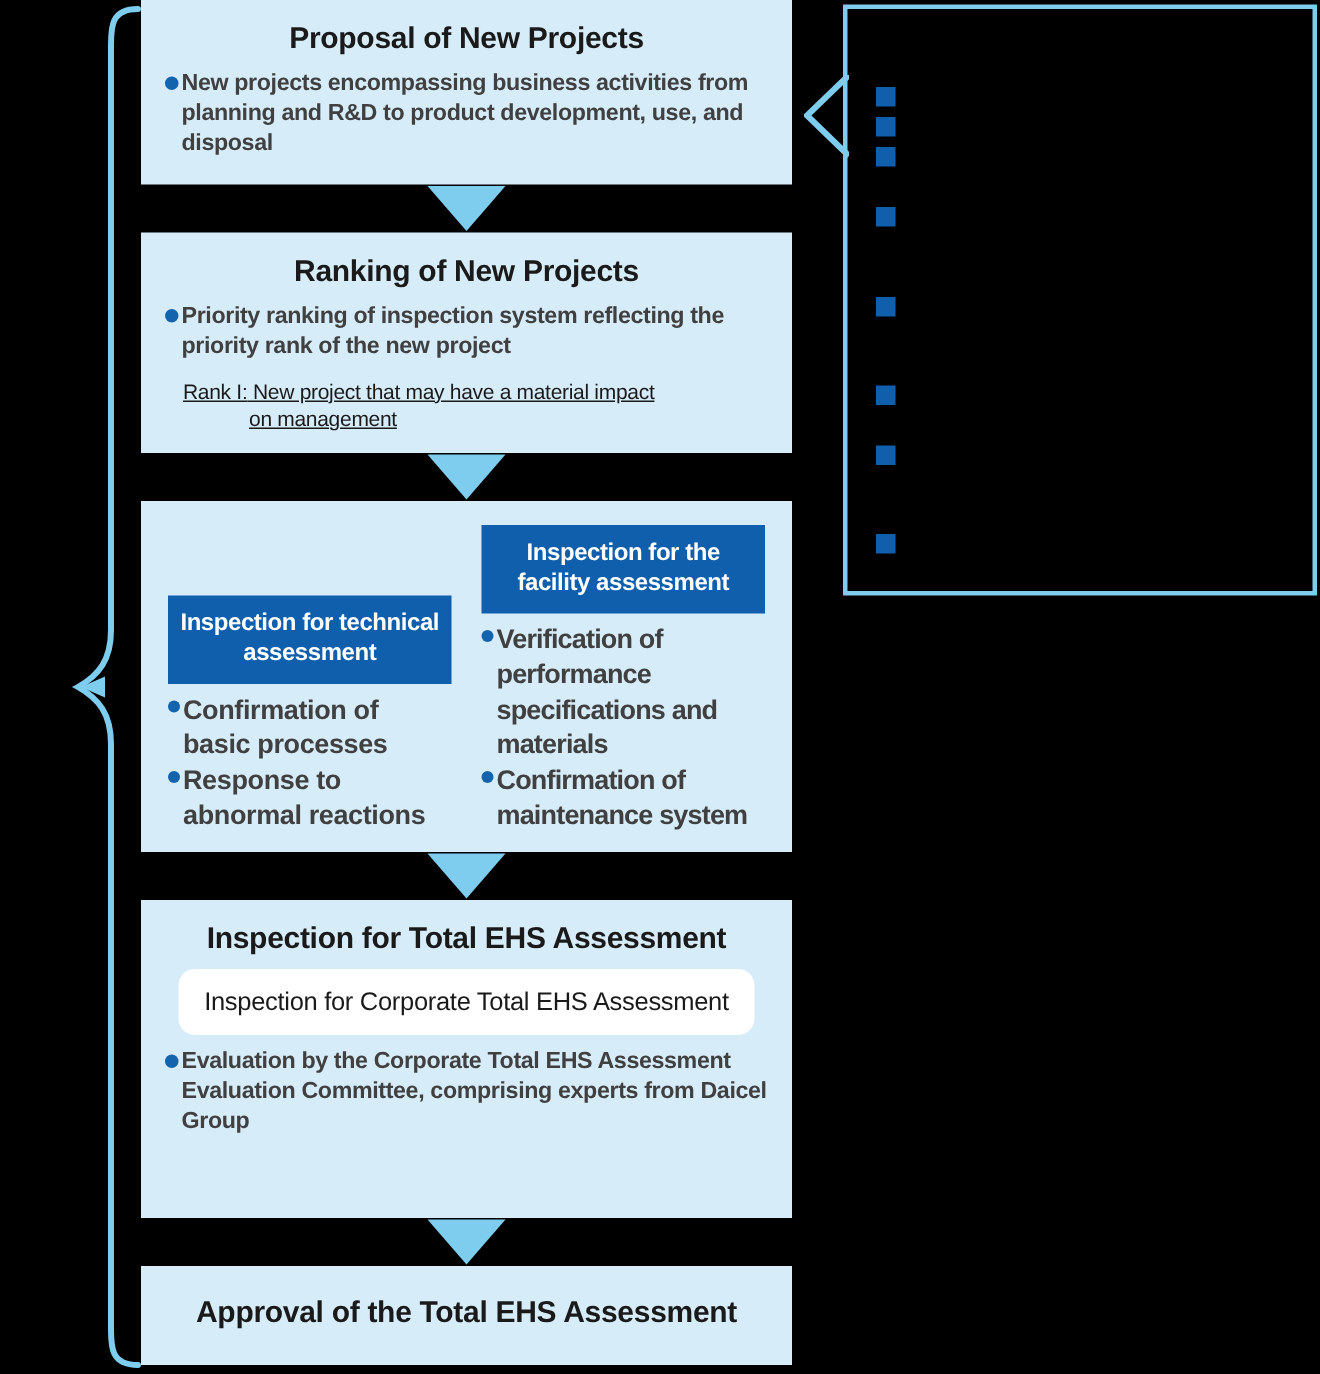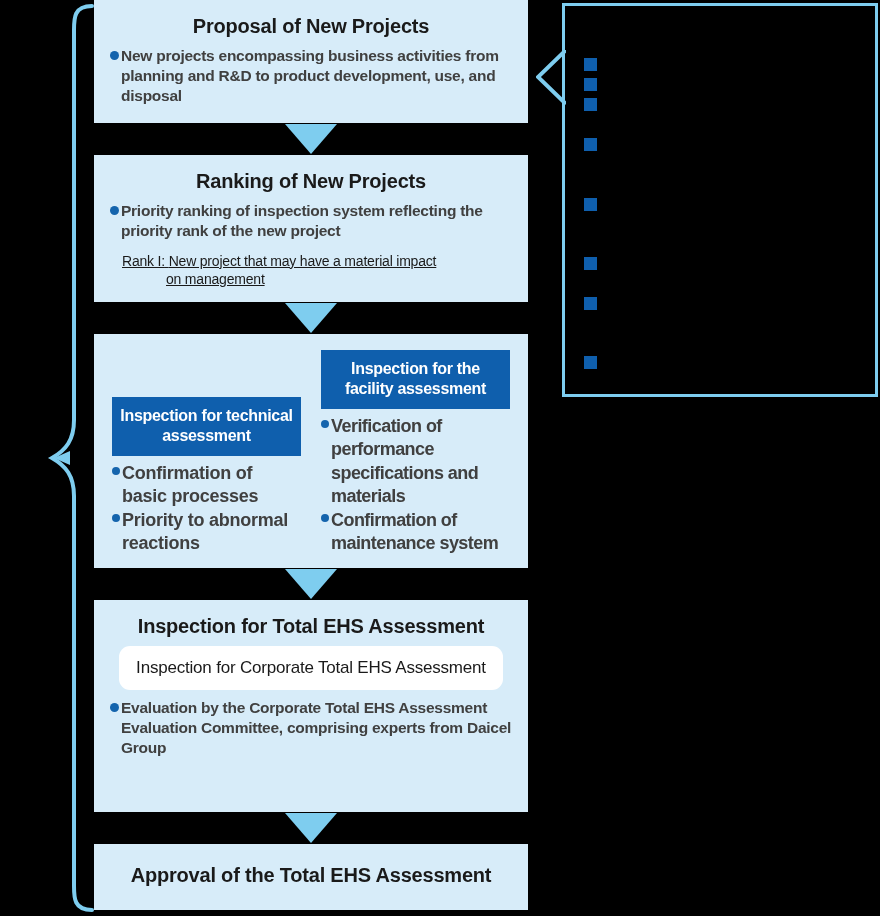--- a/index.html
+++ b/index.html
@@ -229,21 +229,21 @@
 
         <div class="col col-left">
           <div class="col-head">Inspection for technical assessment</div>
           <div class="col-list">
             <div class="bullet-row">
               <span class="bullet-dot"></span>
               <span class="bullet-text">Confirmation of basic processes</span>
             </div>
             <div class="bullet-row">
               <span class="bullet-dot"></span>
-              <span class="bullet-text">Priority to abnormal reactions</span>
+              <span class="bullet-text">Response to abnormal reactions</span>
             </div>
           </div>
         </div>
 
         <div class="col col-right">
           <div class="col-head">Inspection for the facility assessment</div>
           <div class="col-list">
             <div class="bullet-row">
               <span class="bullet-dot"></span>
               <span class="bullet-text">Verification of performance specifications and materials</span>

